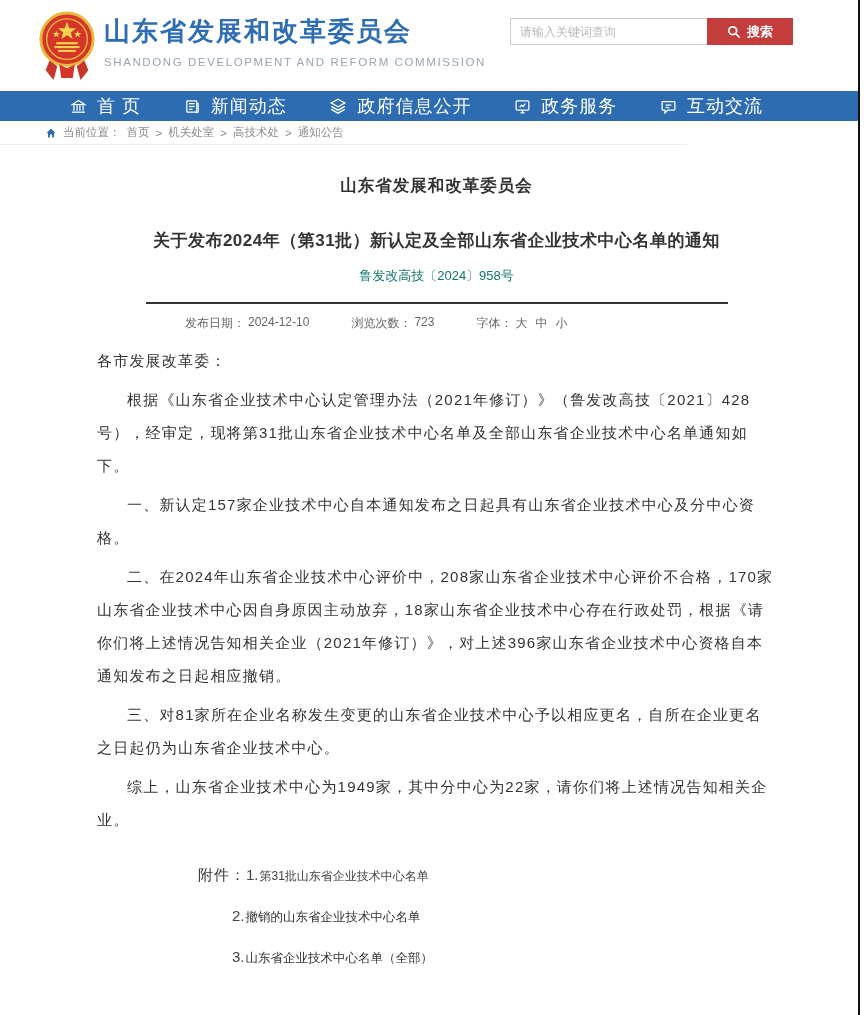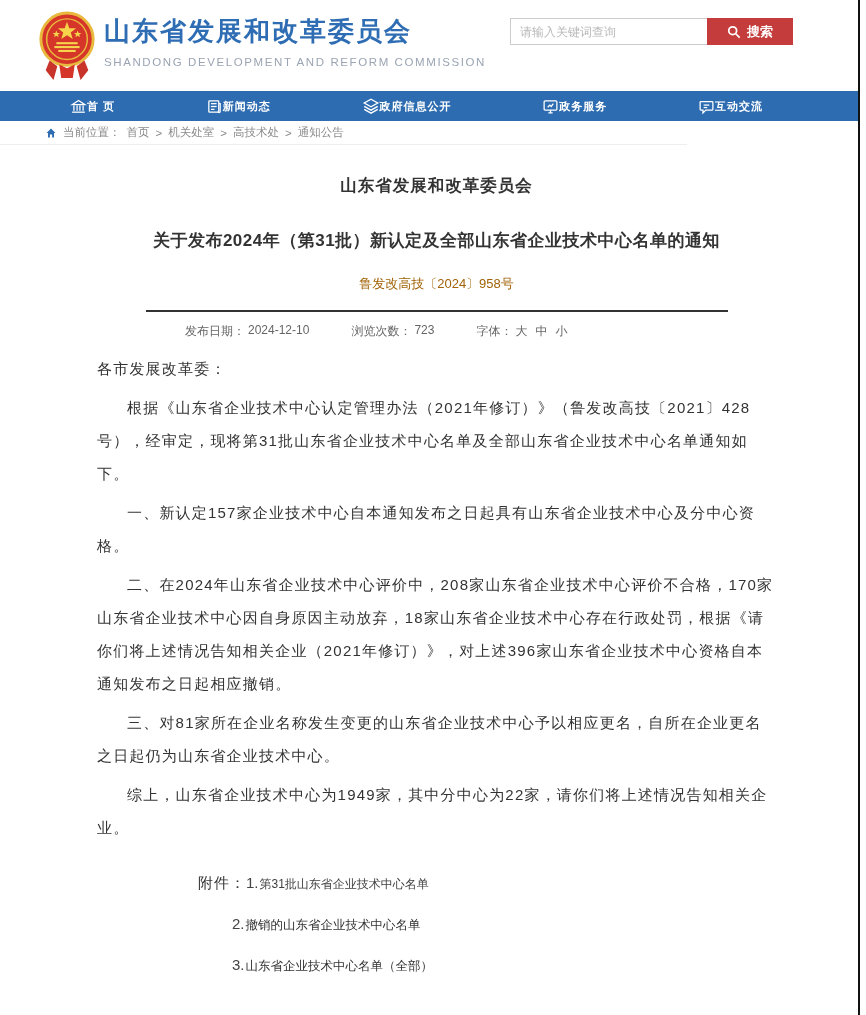--- a/index.html
+++ b/index.html
@@ -14,33 +14,33 @@
   .brand { position:absolute; left:104px; top:14px; }
   .brand-title { font-size:26px; font-weight:bold; color:#2e6db3; letter-spacing:2px; }
   .brand-sub { margin-top:7px; font-size:11.5px; color:#9aa4b2; letter-spacing:1.6px; }
   .searchbar { position:absolute; top:18px; right:73px; display:flex; height:20px; }
   .search-input { width:197px; height:27px; border:1px solid #ccc; border-right:none; padding:0 9px; font-size:12px; color:#444; outline:none; }
   .search-input::placeholder { color:#b9b9b9; }
   .search-btn { width:86px; height:27px; background:#c43c3c; color:#fff; border:none; font-size:13px; font-weight:bold; display:flex; align-items:center; justify-content:center; gap:6px; cursor:pointer; }
 
   
   .navbar { height:30px; background:#2d6cb0; display:flex; align-items:center; justify-content:space-between; padding:0 95px 0 70px; width:858px; }
-  .nav-item { display:flex; align-items:center; color:#fff; font-size:11px; font-weight:bold; letter-spacing:1px; cursor:pointer; white-space:nowrap; }
+  .nav-item { display:flex; align-items:center; gap:10px; color:#fff; font-size:18px; font-weight:normal; letter-spacing:1px; cursor:pointer; white-space:nowrap; }
   .nav-item svg { display:block; }
 
   
   .breadcrumb { height:24px; display:flex; align-items:center; gap:6px; padding-left:45px; font-size:11.5px; color:#8a8a8a; background:#fff; border-bottom:1px solid #eee; width:687px; }
   .crumb { color:#8a8a8a; cursor:pointer; }
   .crumb-sep { color:#8a8a8a; }
 
   
   .doc { padding:0 90px 0 97px; }
   .doc-title-1 { margin-top:30px; text-align:center; font-size:16.5px; font-weight:bold; color:#333; letter-spacing:1px; }
   .doc-title-2 { margin-top:32px; text-align:center; font-size:17px; font-weight:bold; color:#333; letter-spacing:0.5px; }
-  .doc-number { margin-top:23px; text-align:center; font-size:13px; color:#a16207; }
+  .doc-number { margin-top:15px; text-align:center; font-size:13px; color:#0f766e; }
   .doc-divider { width:582px; margin:17px auto 0 auto; border-top:2px solid #333; }
   .doc-meta { margin-top:11px; padding-left:88px; display:flex; align-items:center; font-size:12px; color:#666; }
   .meta-group { margin-right:42px; display:flex; gap:3px; }
   .font-sizes { display:flex; gap:8px; }
   .font-size-btn { cursor:pointer; color:#666; }
 
   .doc-body { margin-top:12px; font-size:15px; line-height:33px; letter-spacing:1.2px; color:#333; }
   .doc-body p { margin-bottom:6px; }
   .doc-body p.indent { text-indent:2em; }
 

